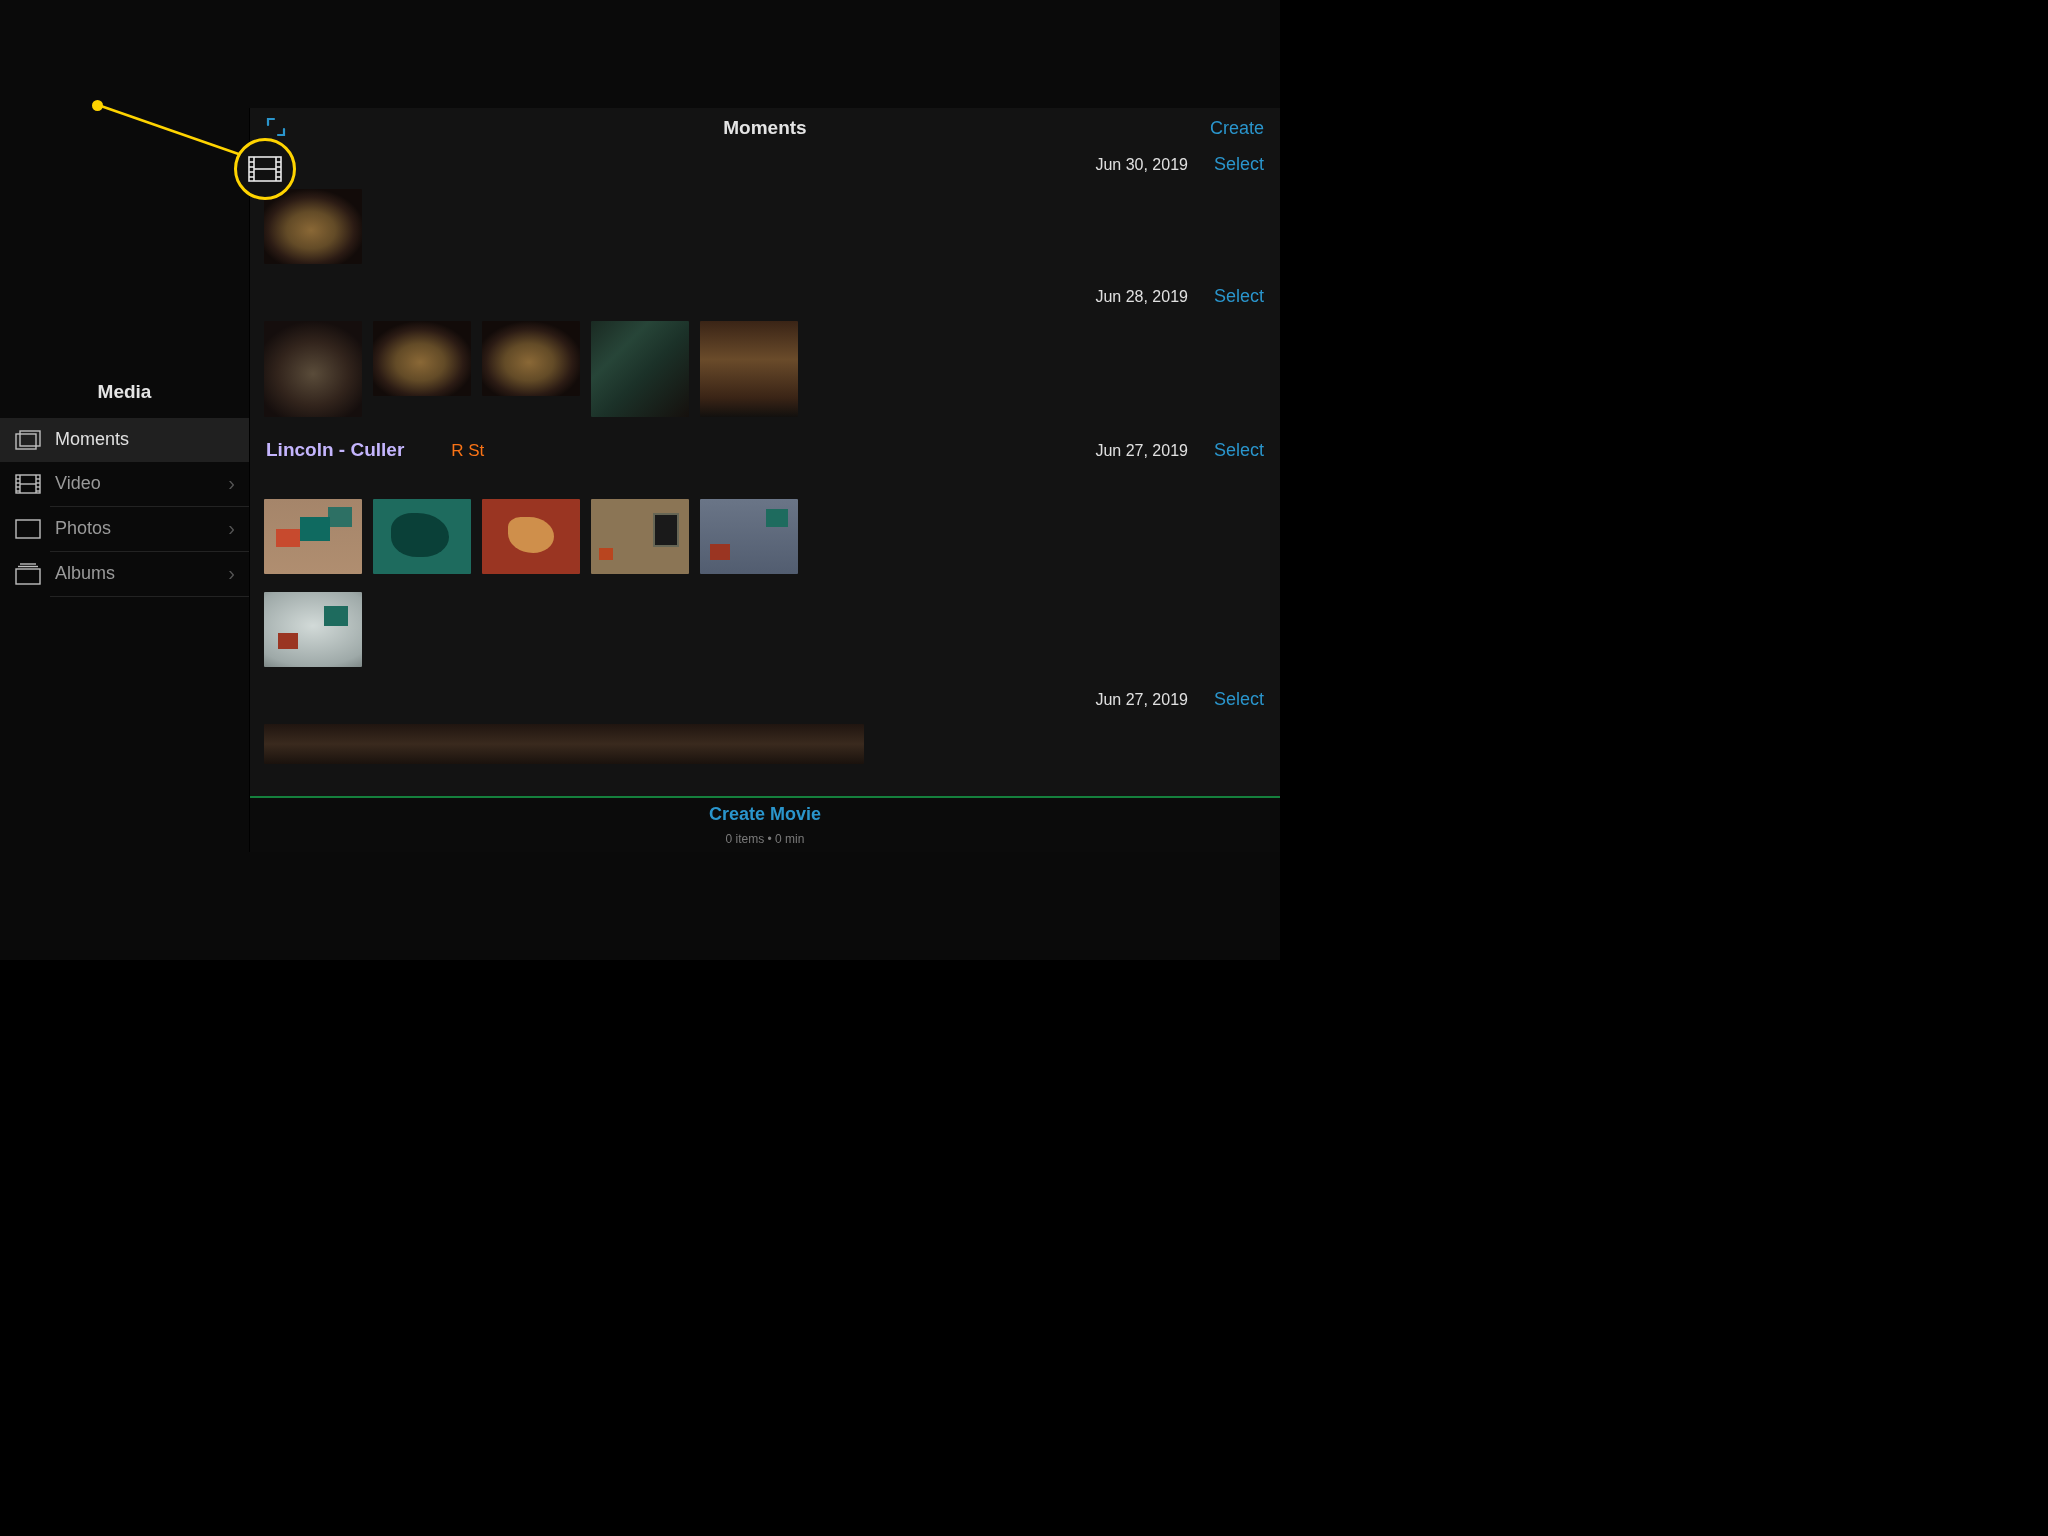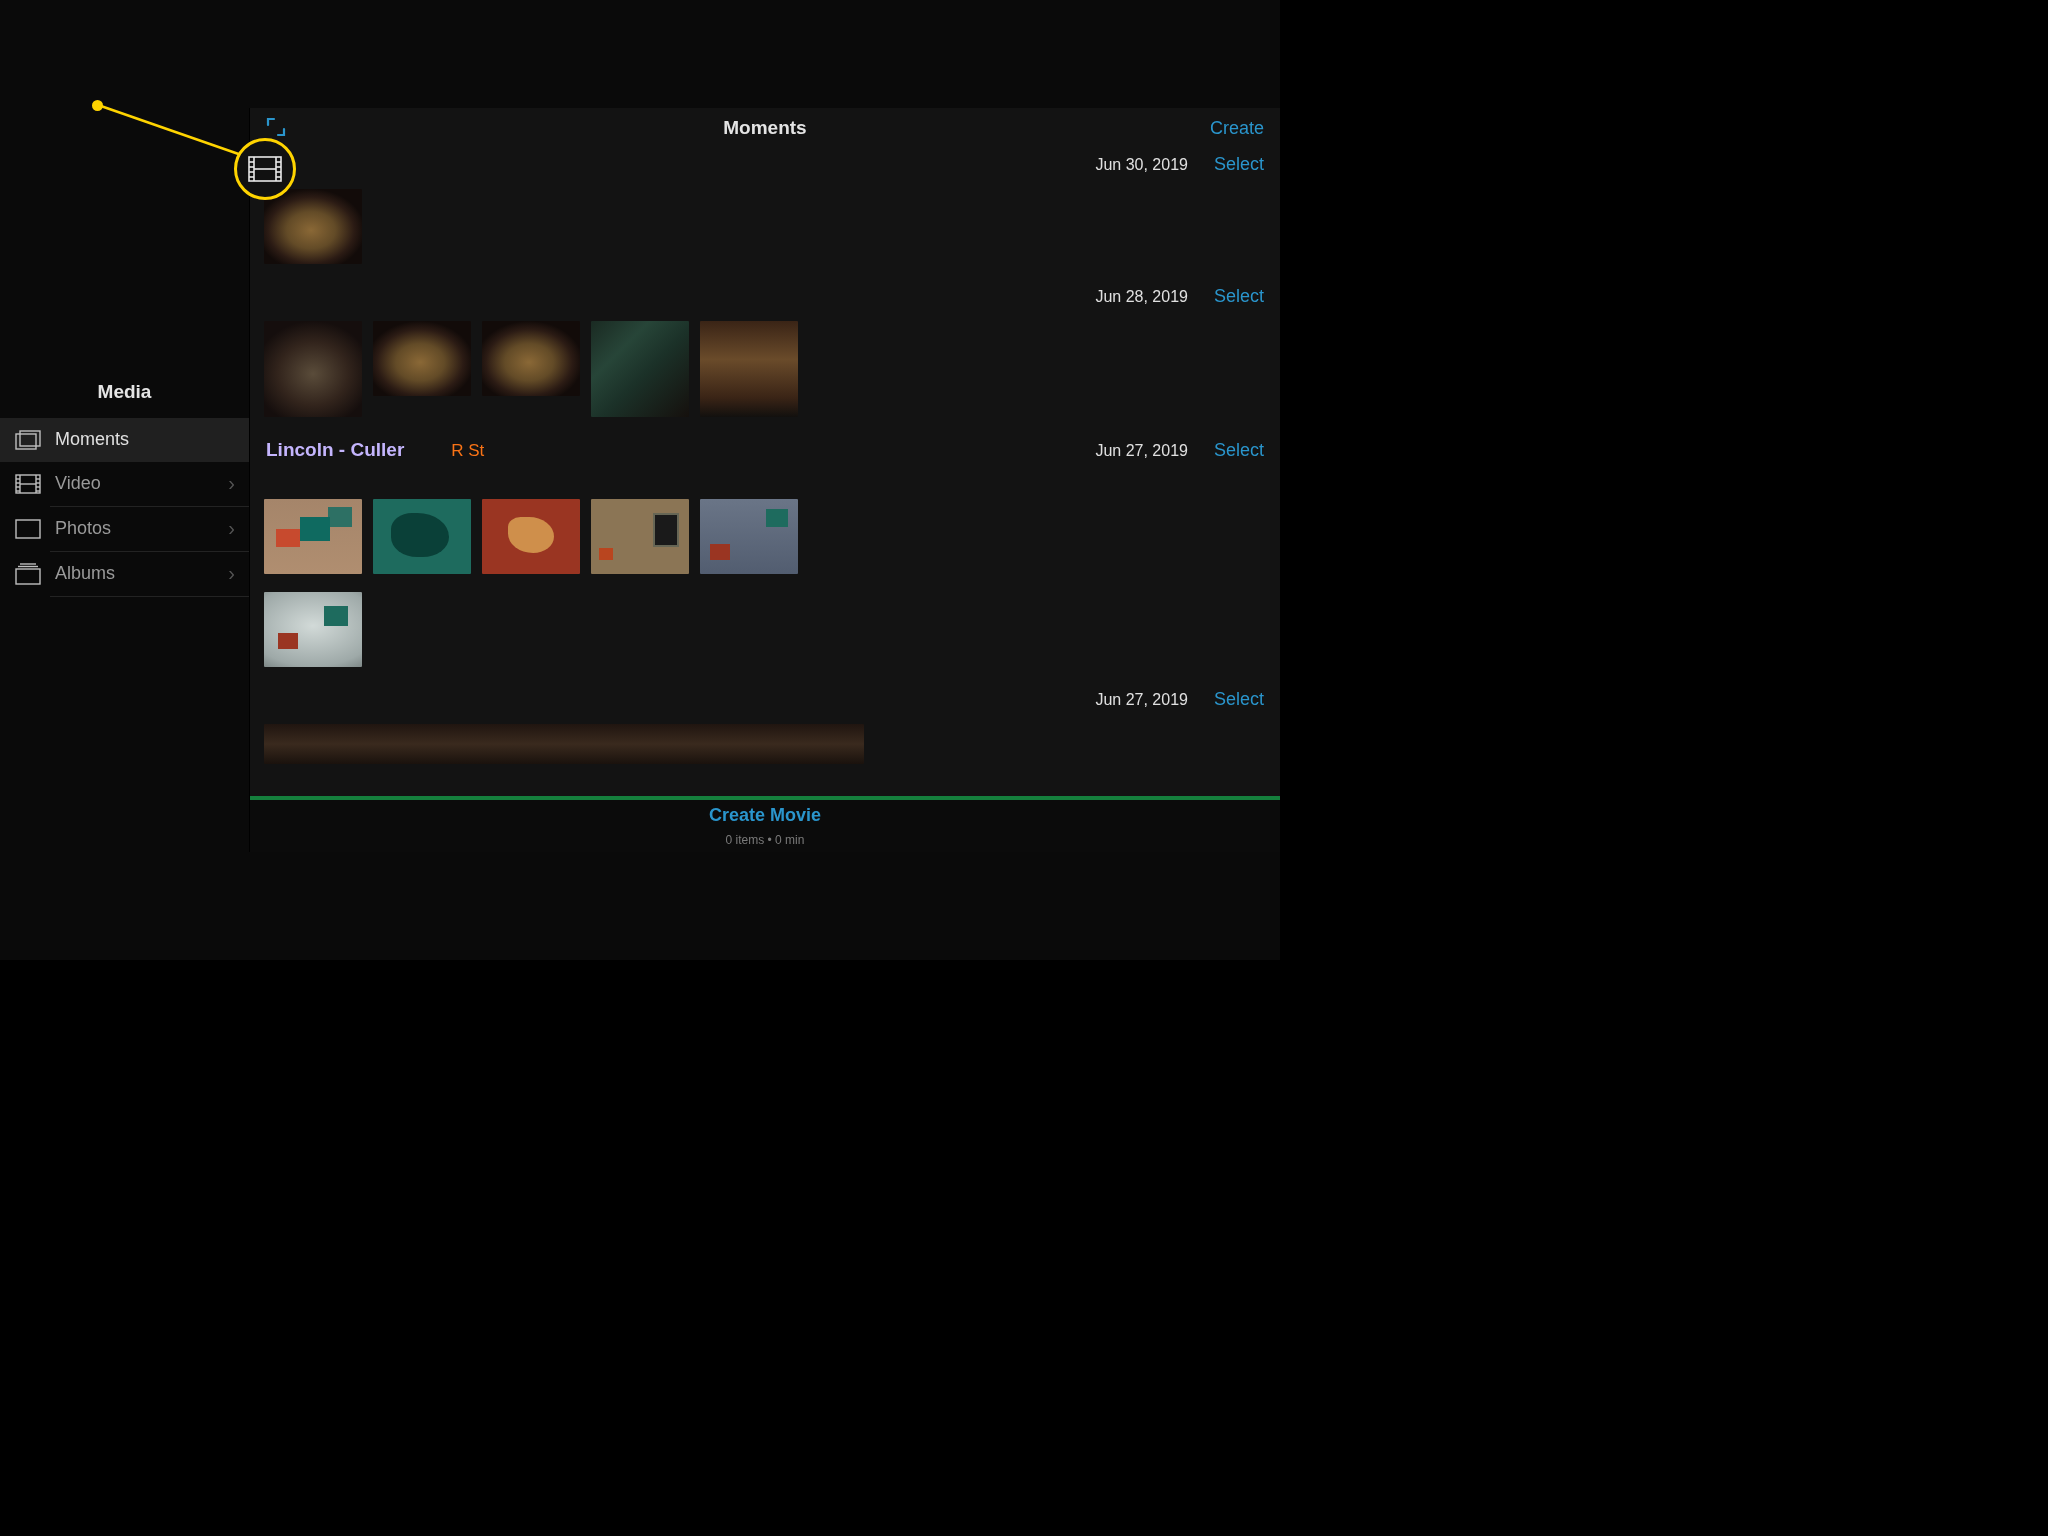--- a/index.html
+++ b/index.html
@@ -54,21 +54,21 @@
   .gallery::before{ content:""; position:absolute; left:8px; bottom:14px; width:14px; height:12px; background:#b9451f; }
   .gallery::after{ content:""; position:absolute; right:10px; top:14px; width:22px; height:30px; background:#1a1a1a; border:2px solid #665; }
   .bluewall { background: linear-gradient(180deg, #6a7587 0%, #525d70 100%); position:relative; }
   .bluewall::before{ content:""; position:absolute; left:10px; bottom:14px; width:20px; height:16px; background:#9a3522; }
   .bluewall::after{ content:""; position:absolute; right:10px; top:10px; width:22px; height:18px; background:#1e6b5e; }
   .lightwall { background: radial-gradient(ellipse 110% 90% at 50% 45%, #d2dad8 0%, #9ea9a8 60%, #4e5756 100%); position:relative; }
   .lightwall::before{ content:""; position:absolute; left:14px; bottom:18px; width:20px; height:16px; background:#9a3522; }
   .lightwall::after{ content:""; position:absolute; right:14px; top:14px; width:24px; height:20px; background:#1e6b5e; }
   .darkstrip { background: linear-gradient(180deg, #201510 0%, #3a2a1e 50%, #1a120d 100%); }
 
-  .footer { position: absolute; bottom: 0; left: 0; right: 0; height: 56px; background: rgba(10,10,10,0.82); display: flex; flex-direction: column; align-items: center; justify-content: center; border-top: 4px solid #15803d; }
+  .footer { position: absolute; bottom: 0; left: 0; right: 0; height: 56px; background: rgba(10,10,10,0.82); display: flex; flex-direction: column; align-items: center; justify-content: center; border-top: 2px solid #15803d; }
   .footer .create { color: #2a95cc; font-size: 18px; font-weight: 600; }
   .footer .meta { color: #7a7a7a; font-size: 12px; margin-top: 7px; }
 
   
   .annot { position: absolute; pointer-events: none; z-index: 50; }
   .annot-circle { position: absolute; width: 62px; height: 62px; border: 3px solid #ffd400; border-radius: 50%; background: #111; display:flex; align-items:center; justify-content:center; }
   .annot-dot { position: absolute; width: 11px; height: 11px; background: #ffd400; border-radius: 50%; }
   .annot svg.line { position: absolute; overflow: visible; }
 </style>
 </head>

